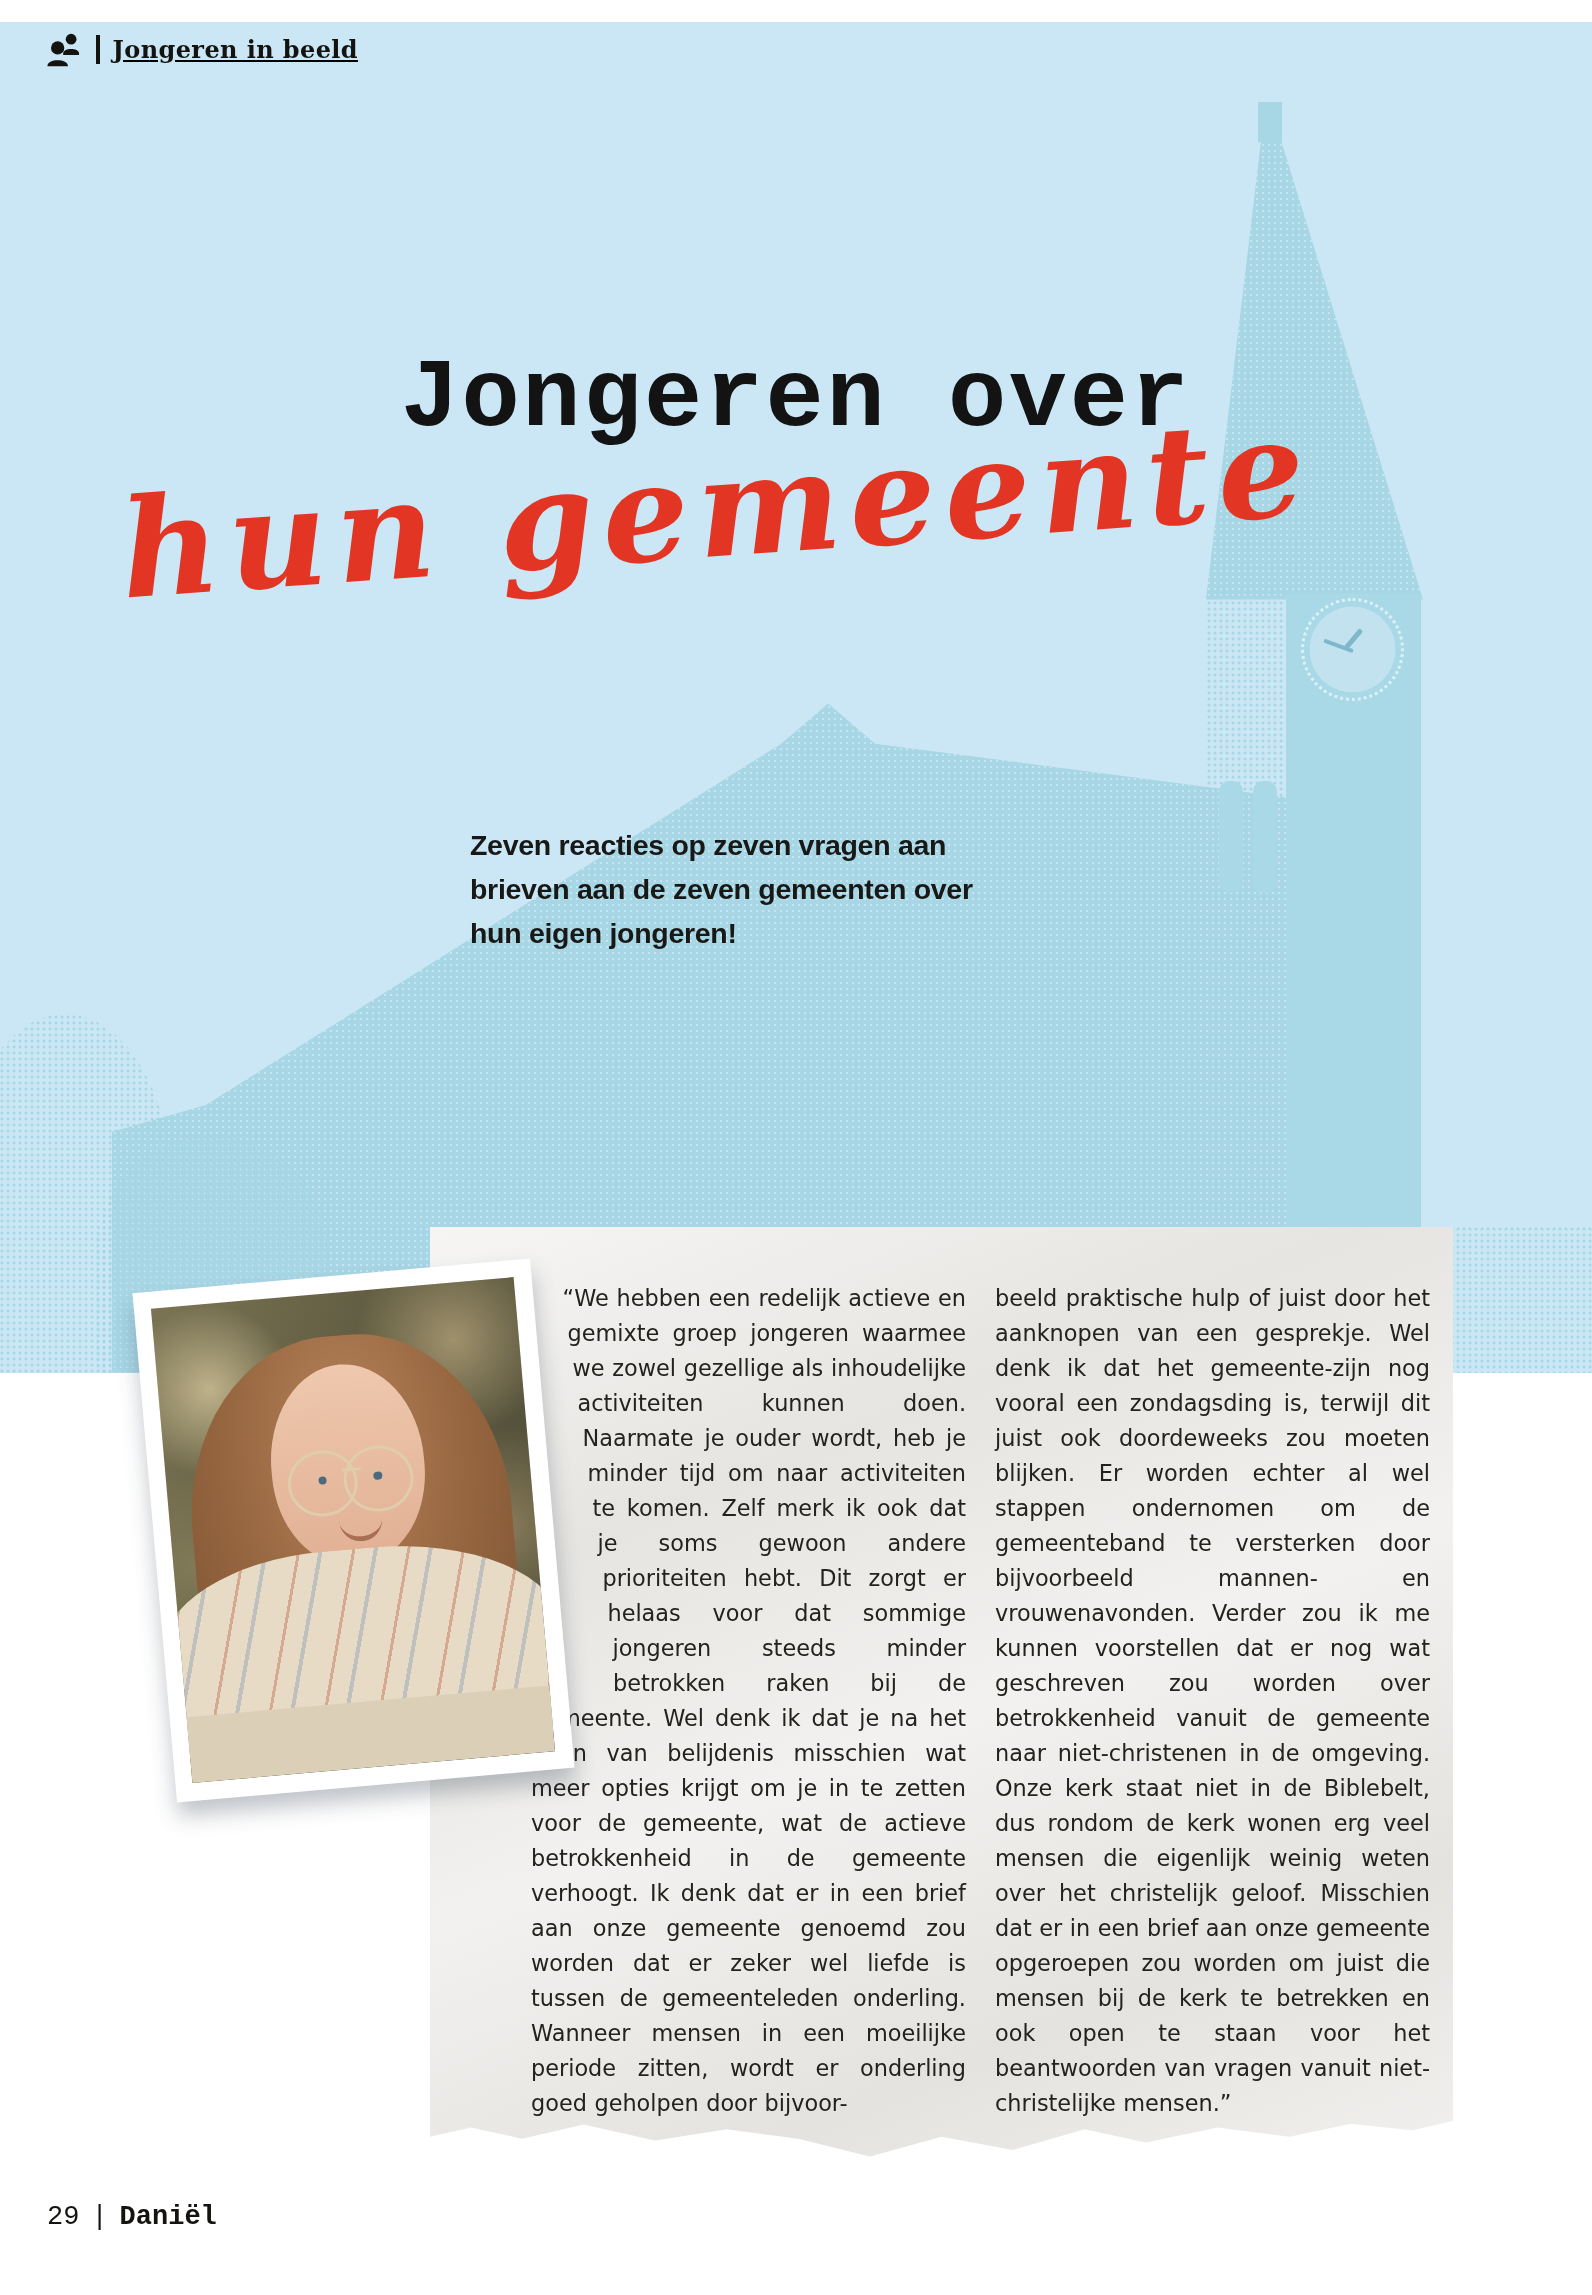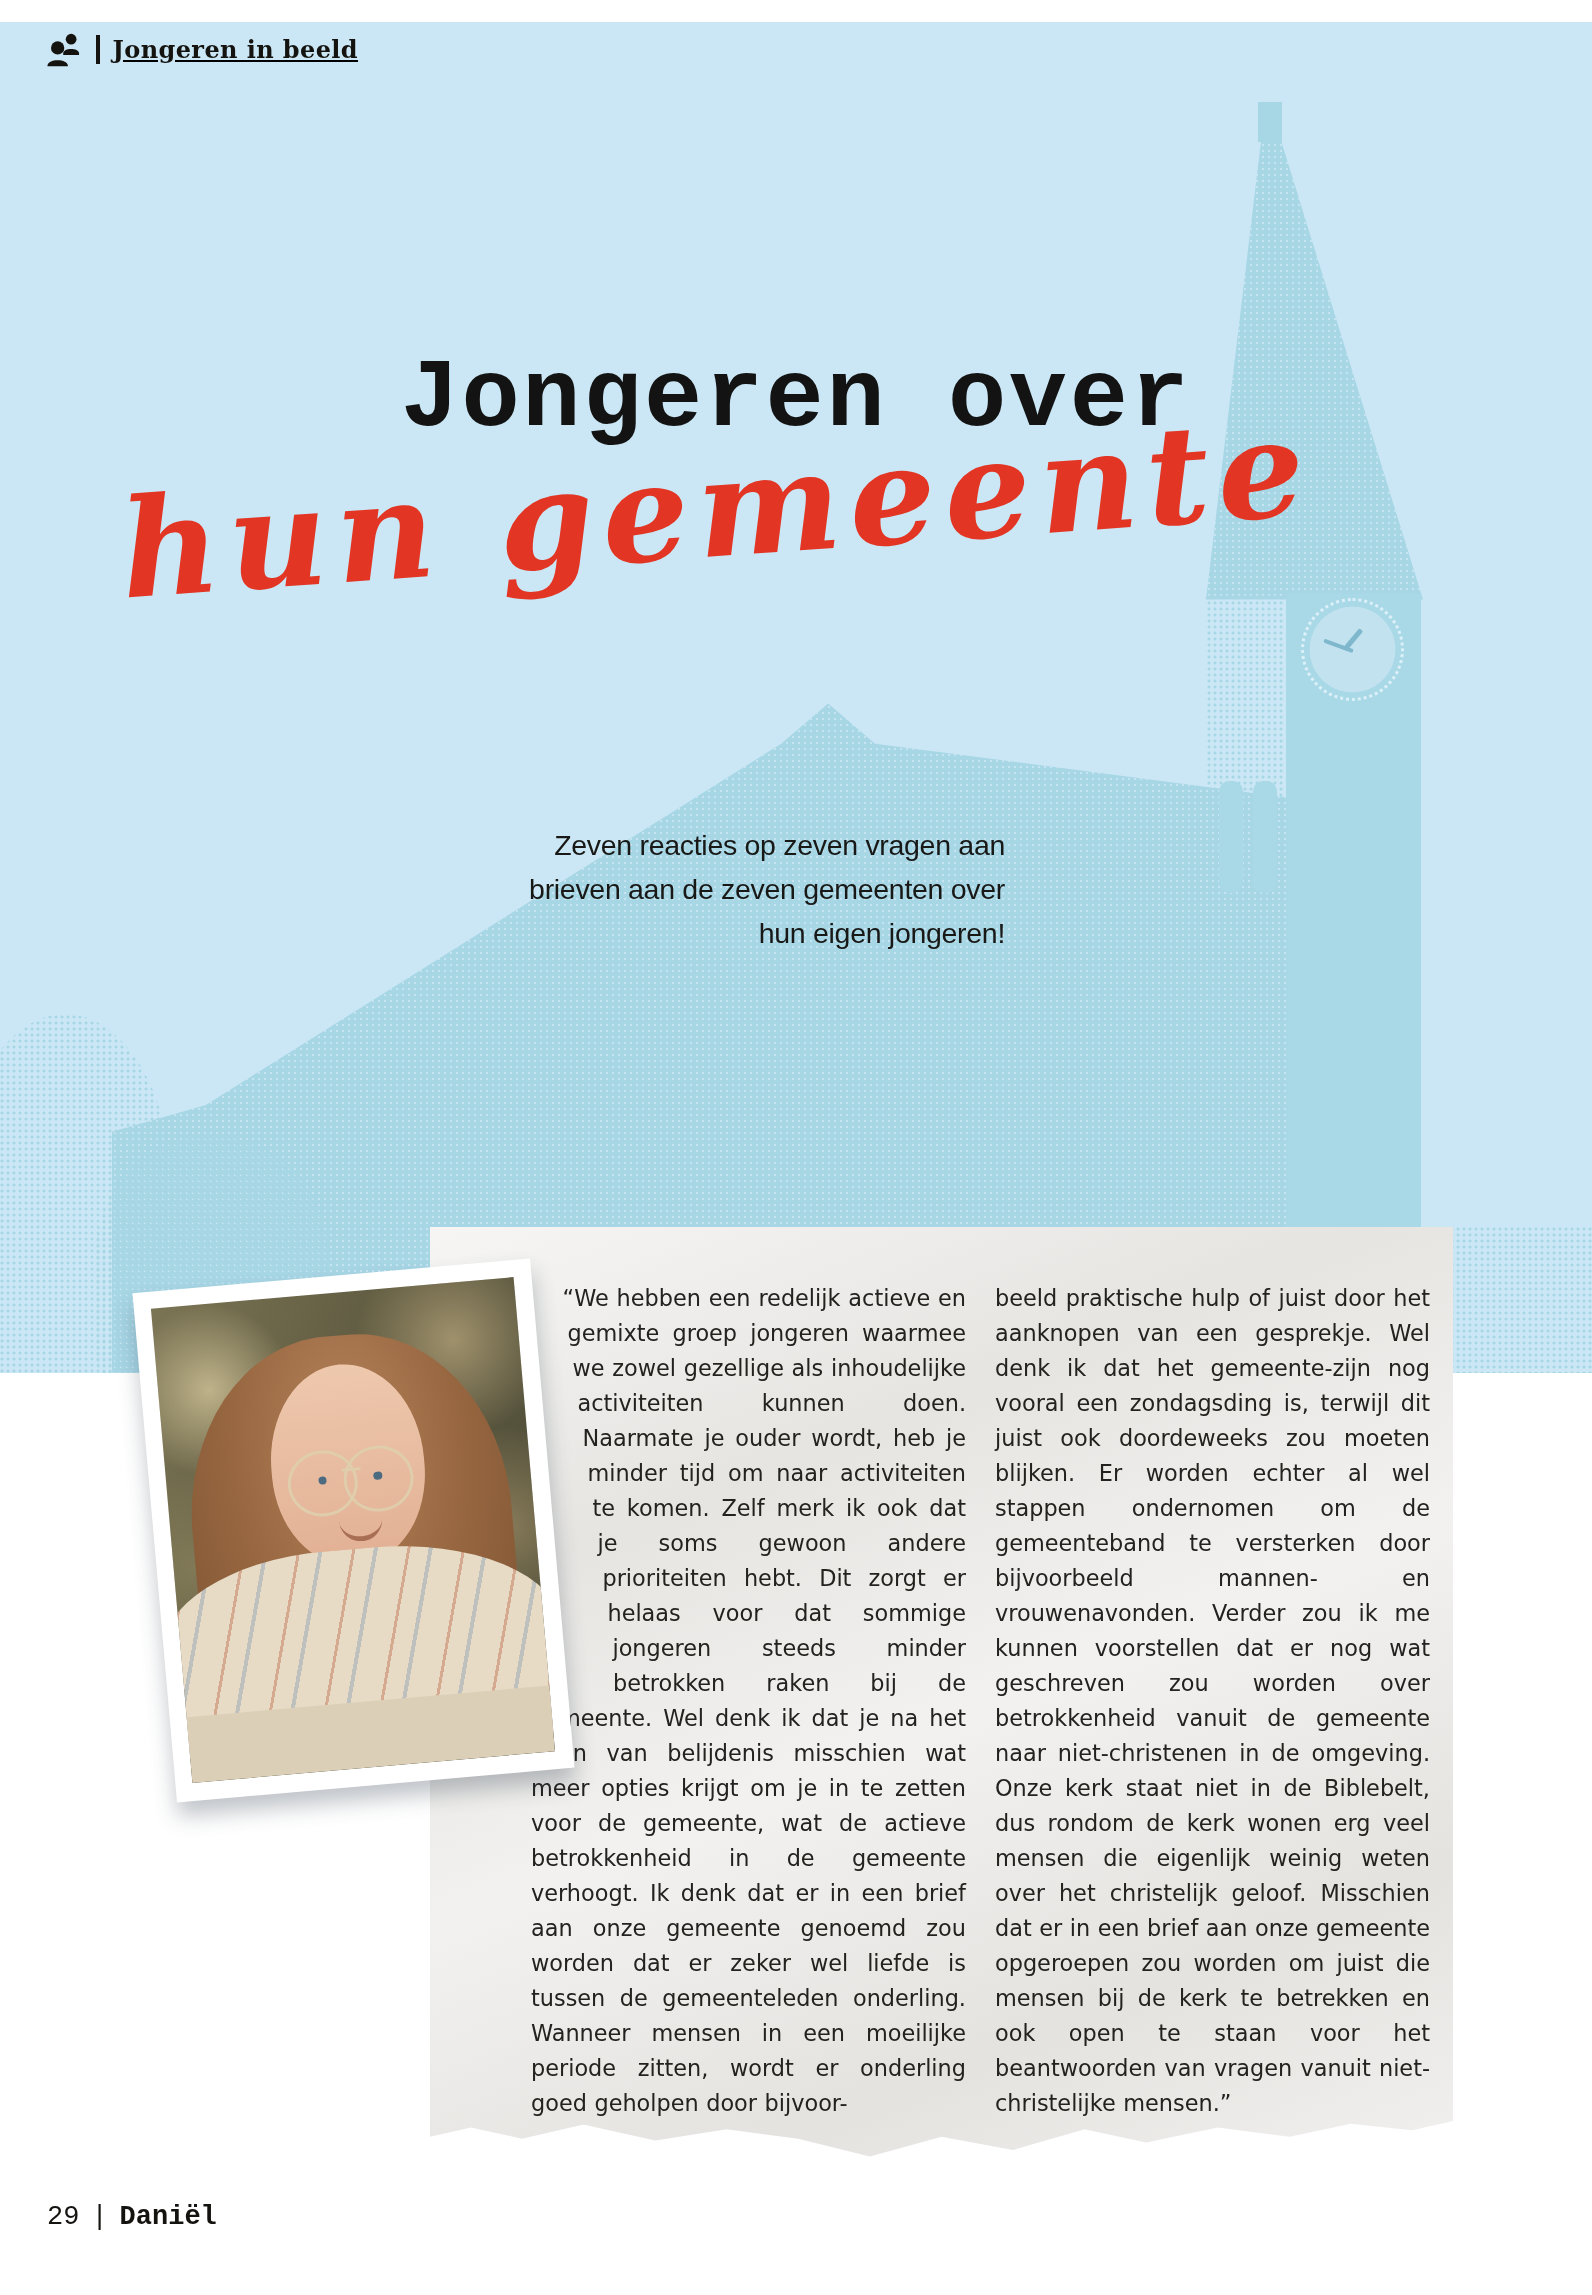--- a/index.html
+++ b/index.html
@@ -42,22 +42,22 @@
   .hdr .label{font-family:"DejaVu Serif",serif;font-weight:bold;font-size:24px;color:#14130f;letter-spacing:0.4px;}
   .people-ic{width:38px;height:35px;display:block;}
 
   
   .title-black{position:absolute;left:0;top:322px;width:1592px;text-align:center;
     font-family:"Liberation Mono",monospace;font-weight:bold;font-size:97px;letter-spacing:2.6px;color:#131313;}
   .title-red{position:absolute;left:104px;top:406px;width:1225px;text-align:center;
     font-family:"DejaVu Serif",serif;font-style:italic;font-weight:bold;
     font-size:136px;letter-spacing:8.6px;color:#e33524;transform:rotate(-4deg);}
 
-  .intro{position:absolute;left:470px;top:801px;width:535px;text-align:right;
-    font-family:"Liberation Sans",sans-serif;font-weight:normal;font-size:28.5px;
+  .intro{position:absolute;left:470px;top:801px;width:535px;text-align:left;
+    font-family:"Liberation Sans",sans-serif;font-weight:bold;font-size:28.5px;
     line-height:44px;color:#181816;letter-spacing:-0.3px;}
 
   
   .paper{position:absolute;left:430px;top:1227px;width:1023px;height:936px;z-index:2;
     background:
       linear-gradient(158deg,rgba(255,255,255,.55) 0%,rgba(0,0,0,.025) 28%,rgba(255,255,255,.35) 52%,rgba(0,0,0,.03) 78%,rgba(255,255,255,.3) 100%),
       #ebeae7;
     clip-path:polygon(0 0,100% 0,100% 95.5%,96% 96.5%,90% 95.8%,84% 97.2%,77% 96.2%,70% 97.8%,64% 96.4%,57% 98.6%,50% 97.2%,43% 99.3%,36% 97.4%,29% 96.4%,22% 97.6%,15% 95.9%,9% 97.4%,4% 96.2%,0 97.2%);
     filter:drop-shadow(0 6px 8.6px rgba(60,80,100,.16));}
   .paper-inner{display:flex;gap:21px;padding:50px 19px 0 97px;}

